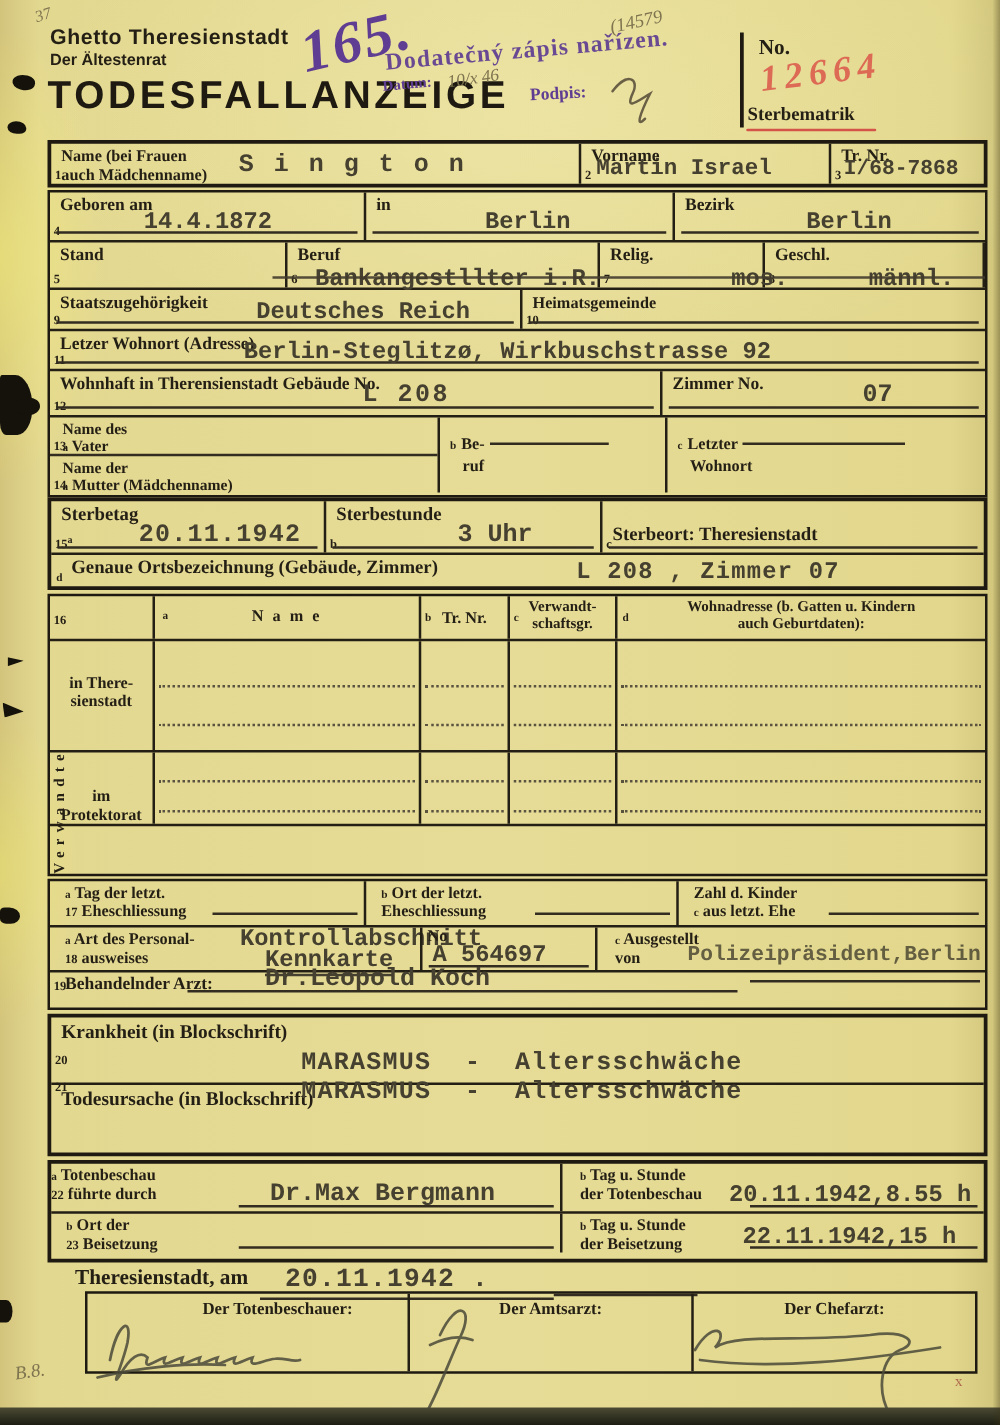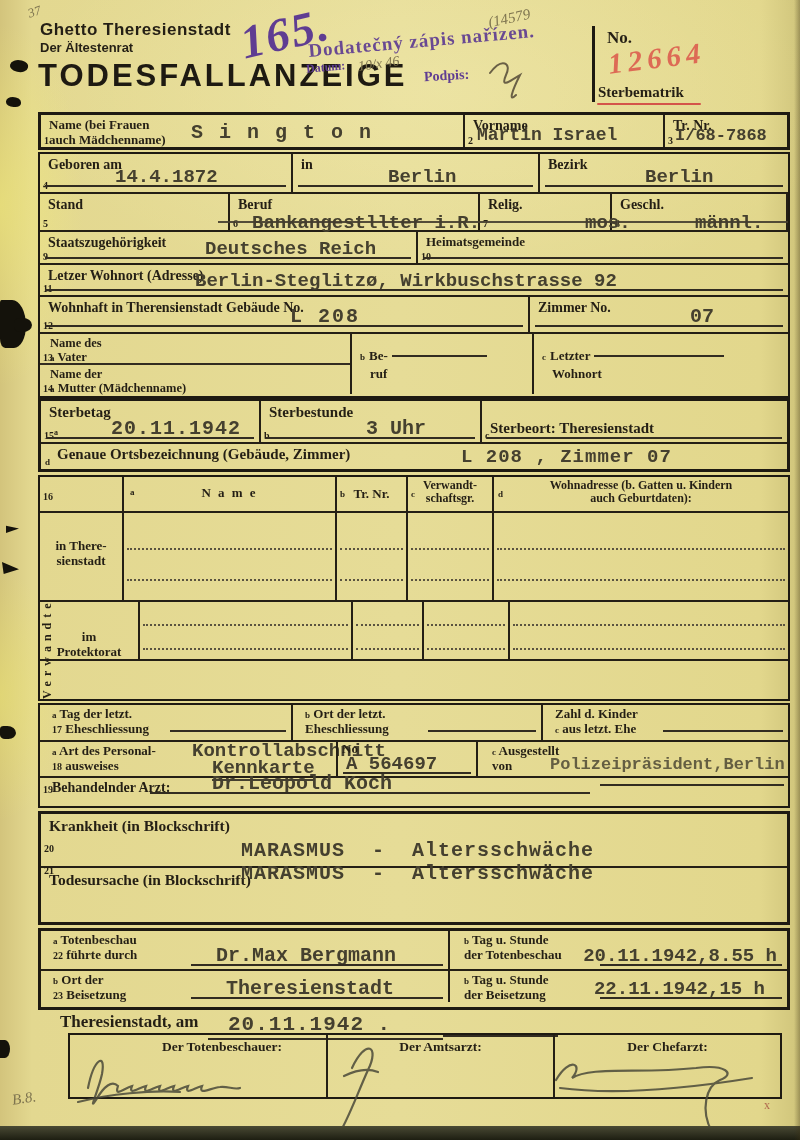--- a/index.html
+++ b/index.html
@@ -259,21 +259,21 @@
           <div class="dotline" style="top:40%;"></div>
           <div class="dotline" style="top:76%;"></div>
         </div>
       <div class="cell" style="flex:1;">
           <div class="dotline" style="top:40%;"></div>
           <div class="dotline" style="top:76%;"></div>
         </div>
     </div>
 
     <div class="row" style="flex:1;">
-      <div class="cell" style="width:100px;">
+      <div class="cell" style="width:84px;">
         <div class="lbl" style="font-size:13px;text-align:center;padding-top:28px;"><span>im</span><br><span>Protektorat</span></div>
       </div>
       <div class="cell" style="width:213px;">
           <div class="dotline" style="top:38%;"></div>
           <div class="dotline" style="top:80%;"></div>
         </div>
       <div class="cell" style="width:71px;">
           <div class="dotline" style="top:38%;"></div>
           <div class="dotline" style="top:80%;"></div>
         </div>
@@ -344,34 +344,33 @@
         <div class="lbl pad" style="font-size:15.5px;">Todesursache (in Blockschrift)</div>
         <span class="num" style="bottom:12px;">21</span>
         <div class="abs typed" style="left:200px;bottom:3px;font-size:20px;word-spacing:14px;letter-spacing:1px;">MARASMUS - Altersschwäche</div>
       </div>
     </div>
   </div>
 
   <div class="box" style="left:38px;top:928px;width:752px;height:82px;">
     <div class="row" style="height:40px;">
       <div class="cell" style="width:409px;">
-        <div class="lbl" style="font-size:13px;padding:2px 0 0 12px;"><span class="sub">a</span> <span>Totenbeschau</span><br><span class="num" style="position:static;">22</span> <span>führte durch</span></div>
+        <div class="lbl" style="font-size:13px;padding:2px 0 0 0;"><span class="sub">a</span> <span>Totenbeschau</span><br><span class="num" style="position:static;">22</span> <span>führte durch</span></div>
         <div class="abs typed" style="left:175px;bottom:2px;font-size:20px;">Dr.Max Bergmann</div>
         <div class="wline" style="left:150px;bottom:3px;"></div>
       </div>
       <div class="cell" style="flex:1;">
         <div class="lbl" style="font-size:13px;padding:2px 0 0 14px;"><span class="sub">b</span> <span>Tag u. Stunde</span><br><span>der Totenbeschau</span></div>
         <div class="abs typed" style="right:10px;bottom:2px;font-size:19px;">20.11.1942,8.55 h</div>
         <div class="wline" style="left:150px;bottom:3px;"></div>
       </div>
     </div>
     <div class="row" style="flex:1;">
       <div class="cell" style="width:409px;">
         <div class="lbl" style="font-size:13px;padding:2px 0 0 12px;"><span class="sub">b</span> <span>Ort der</span><br><span class="num" style="position:static;">23</span> <span>Beisetzung</span></div>
-        <div class="abs typed" style="left:185px;bottom:2px;font-size:20px;">Theresienstadt</div>
         <div class="wline" style="left:150px;bottom:3px;"></div>
       </div>
       <div class="cell" style="flex:1;">
         <div class="lbl" style="font-size:13px;padding:2px 0 0 14px;"><span class="sub">b</span> <span>Tag u. Stunde</span><br><span>der Beisetzung</span></div>
         <div class="abs typed" style="right:22px;bottom:2px;font-size:19px;">22.11.1942,15 h</div>
         <div class="wline" style="left:150px;bottom:3px;"></div>
       </div>
     </div>
   </div>
 

